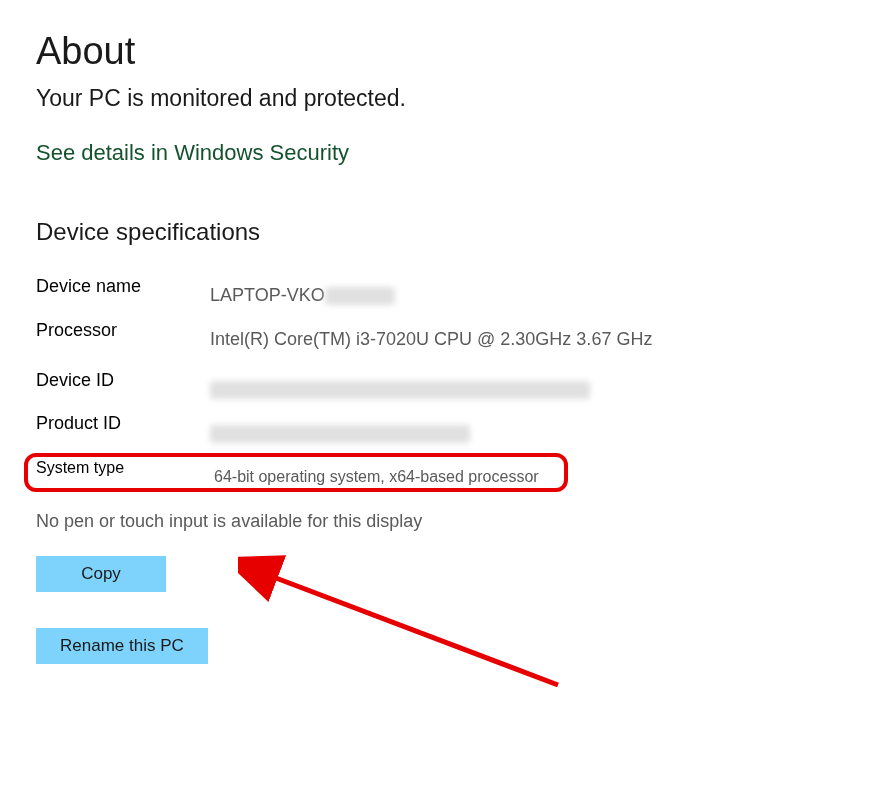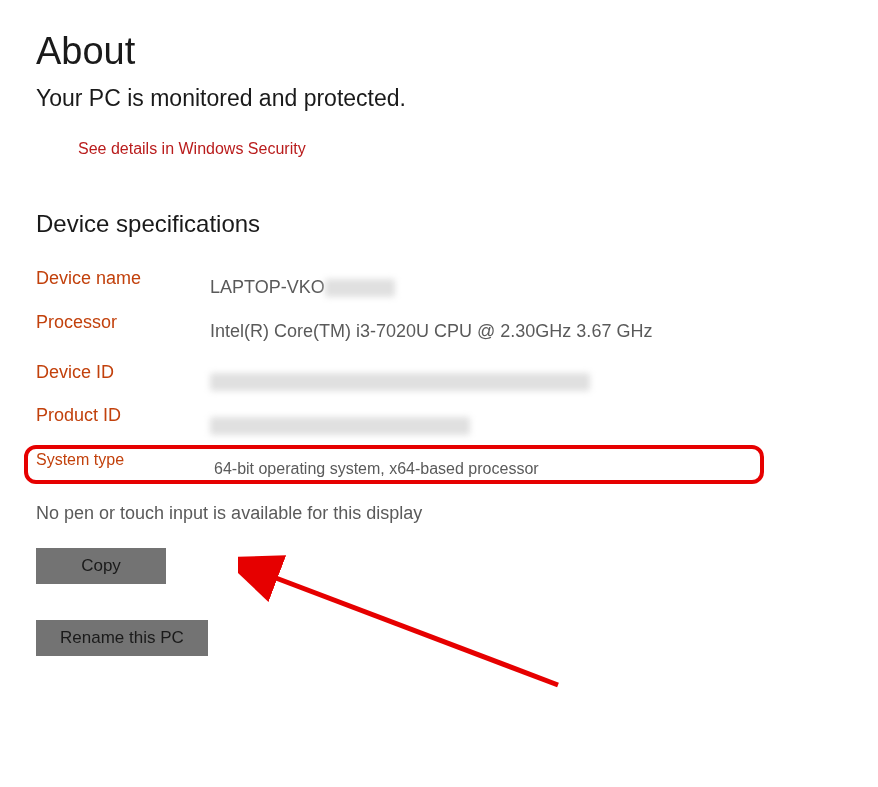--- a/index.html
+++ b/index.html
@@ -20,69 +20,68 @@
       font-size: 38px;
       font-weight: 400;
       margin-bottom: 12px;
     }
     .status-line {
       font-size: 23px;
       font-weight: 400;
       margin-bottom: 28px;
     }
     .link {
-      color: #b91c1c;
-      font-size: 16px;
+      color: #14532d;
+      font-size: 22px;
       cursor: pointer;
       display: inline-block;
       margin-bottom: 52px;
-      margin-left: 42px;
     }
     .section-heading {
       font-size: 24px;
       font-weight: 400;
       margin-bottom: 26px;
     }
     .spec-row {
       display: flex;
       font-size: 18px;
       line-height: 1.6;
       margin-bottom: 6px;
     }
     .spec-label {
       width: 174px;
       flex-shrink: 0;
-      color: #c2410c;
+      color: #000000;
     }
     .spec-value {
       color: #5a5a5a;
       max-width: 470px;
       margin-top: 9px;
     }
     .highlight-row {
       border: 4px solid #e60000;
       border-radius: 12px;
       padding: 2px 8px;
       margin-left: -12px;
-      width: 740px;
+      width: 544px;
       display: flex;
     }
     .highlight-row .spec-label {
       width: 178px;
     }
     .redacted {
       display: inline-block;
       background: #e0e0e0;
       filter: blur(3px);
       color: transparent;
       border-radius: 2px;
       vertical-align: middle;
     }
     .btn {
-      background: #737373;
+      background: #7dd3fc;
       border: none;
       font-family: inherit;
       font-size: 17px;
       color: #1a1a1a;
       padding: 8px 24px;
       cursor: pointer;
       margin-right: 10px;
     }
     .btn-row-1 {
       margin-top: 20px;

